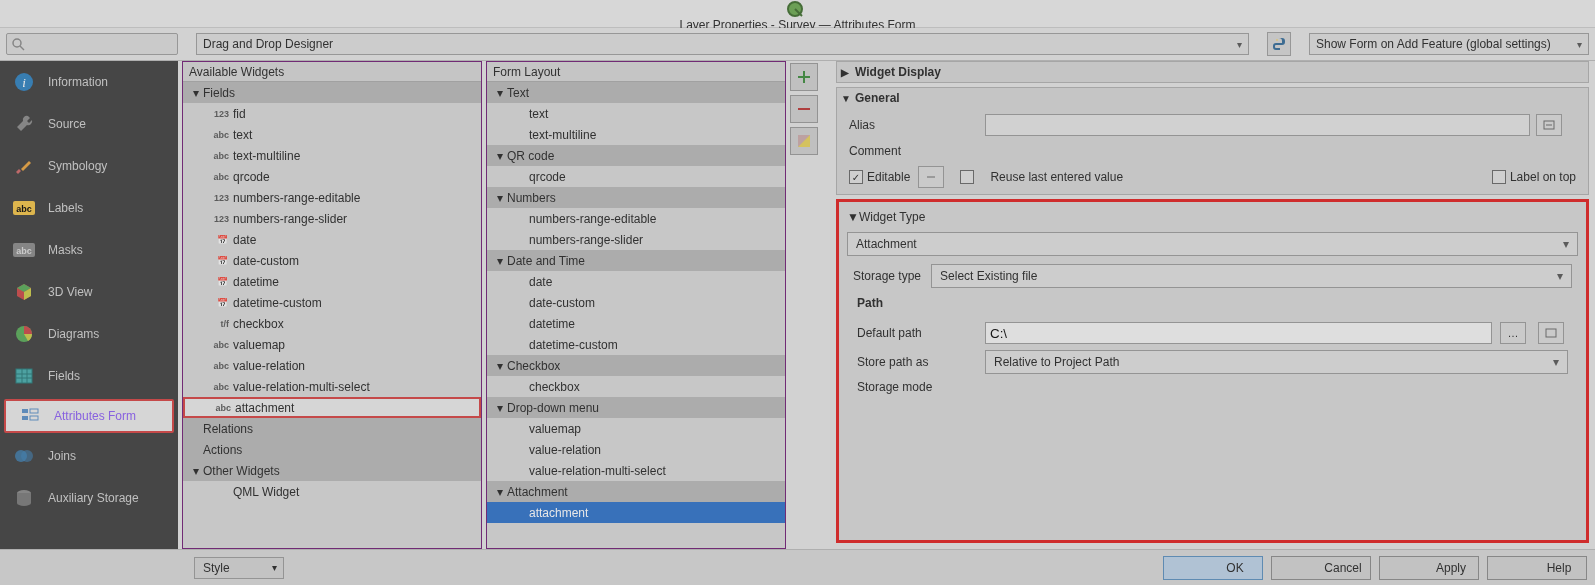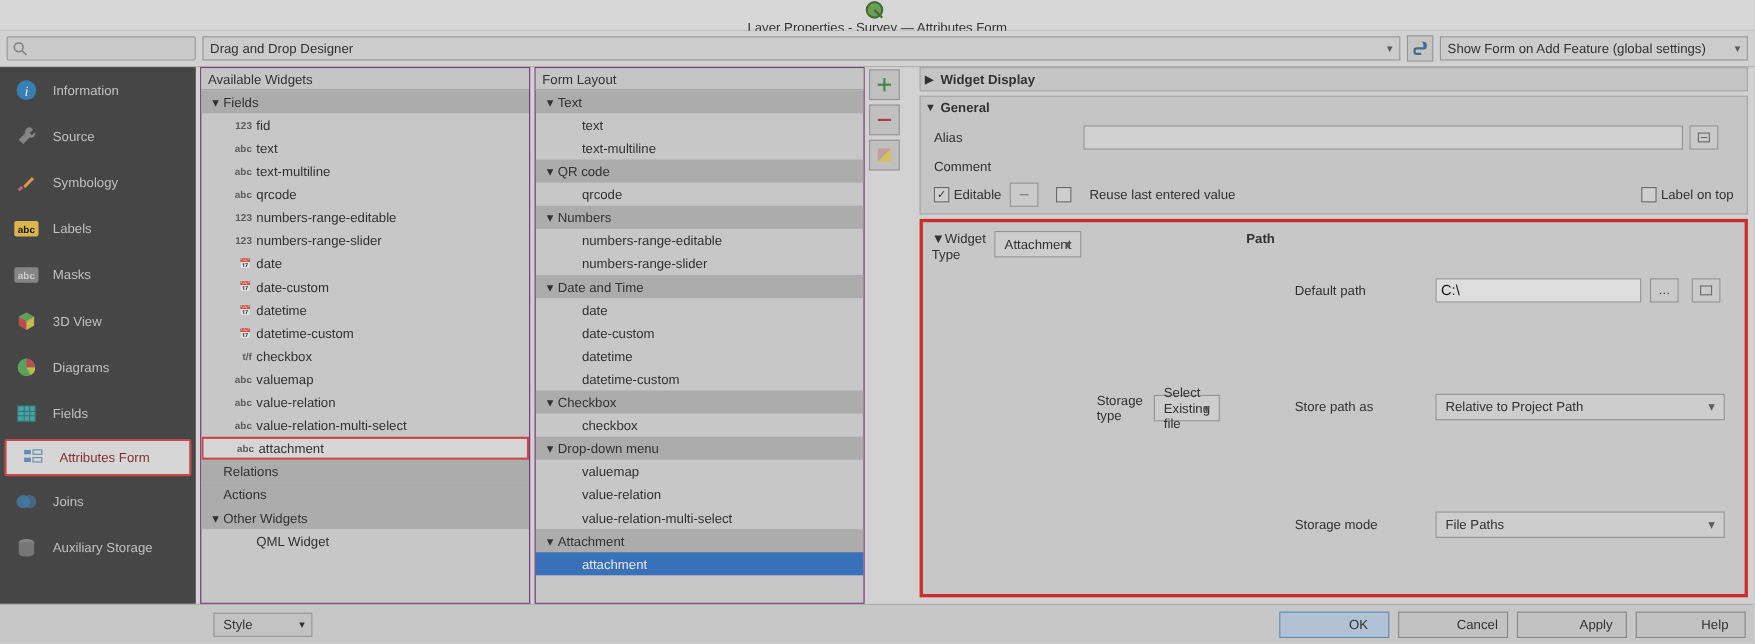--- a/index.html
+++ b/index.html
@@ -10,32 +10,32 @@
 
 .window { width: 1595px; height: 585px; background: #e6e6e6; display: flex; flex-direction: column; }
 
 
 .titlebar { height: 28px; background: #ececec; display: flex; align-items: center; padding: 0 8px; border-bottom: 1px solid #ccc; flex-direction: column; }
 .titlebar .logo { width:18px; height:18px; margin-right:6px; }
 .titlebar .title { flex:1; font-size:12px; }
 .titlebar .close { width:36px; text-align:center; color:#444; cursor:pointer; }
 
 
-.toprow { display:flex; align-items:center; gap:6px; padding:4px 6px; background:#e6e6e6; border-bottom:1px solid #bbb; }
+.toprow { display:flex; align-items:center; gap:18px; padding:4px 6px; background:#e6e6e6; border-bottom:1px solid #bbb; }
 .searchbox { width:172px; height:22px; border:1px solid #9e9e9e; background:#dcdcdc; border-radius:2px; display:flex; align-items:center; padding-left:4px; }
 .dropdown { height:22px; border:1px solid #9e9e9e; background:#dedede; display:flex; align-items:center; padding:0 6px; position:relative; }
 .dropdown::after { content:"▾"; position:absolute; right:6px; font-size:10px; color:#555; }
 .sqbtn { width:24px; height:24px; border:1px solid #9e9e9e; background:#d6d6d6; display:flex; align-items:center; justify-content:center; }
 
 
 .body { display:flex; flex:1; min-height:0; }
 .sidebar { width:178px; background:#3b3b3b; color:#d0d0d0; display:flex; flex-direction:column; overflow:hidden; }
 .sb-item { display:flex; align-items:center; gap:10px; height:42px; padding-left:10px; cursor:pointer; }
 .sb-item .sicon { width:28px; height:28px; display:flex; align-items:center; justify-content:center; }
-.sb-item.selected { background:#ebebeb; color:#7f1d1d; border:2px solid #d63f3f; border-radius:2px; margin:2px 4px; height:34px; }
+.sb-item.selected { background:#ebebeb; color:#8b5cf6; border:2px solid #d63f3f; border-radius:2px; margin:2px 4px; height:34px; }
 
 .content { flex:1; display:flex; gap:4px; padding:0 0 0 4px; min-width:0; }
 
 
 .panel { background:#d8d8d8; border:1px solid #701a75; display:flex; flex-direction:column; }
 .panel.avail { width:300px; }
 .panel.formlayout { width:300px; }
 .panel .phdr { height:20px; border-bottom:1px solid #aaa; padding-left:6px; display:flex; align-items:center; background:#d6d6d6; }
 .tree { flex:1; overflow:auto; font-size:12px; }
 .trow { height:21px; display:flex; align-items:center; padding-left:6px; }
@@ -56,21 +56,21 @@
 .rightcol { flex:1; display:flex; flex-direction:column; gap:4px; min-width:0; }
 .section { background:#d6d6d6; border:1px solid #b0b0b0; margin:0 6px; }
 .section .shdr { display:flex; align-items:center; height:20px; padding-left:4px; font-weight:bold; }
 .section .shdr .arrow { width:14px; font-size:10px; }
 .general-body { padding:6px 12px; display:grid; grid-template-columns:130px 1fr 40px; gap:8px 6px; align-items:center; }
 .general-body .row2 { grid-column:1 / -1; display:flex; align-items:center; gap:16px; }
 .txtinput { height:22px; border:1px solid #9a9a9a; background:#e4e4e4; padding:0 4px; }
 .chk { width:14px; height:14px; border:1px solid #666; background:#e2e2e2; display:inline-flex; align-items:center; justify-content:center; font-size:10px; }
 
 
-.wtbox { border:3px solid #e21b1b; margin:0 6px 6px 6px; padding:8px; background:#d8d8d8; flex:1; display:flex; flex-direction:row; gap:8px; }
+.wtbox { border:3px solid #e21b1b; margin:0 6px 6px 6px; padding:8px; background:#d8d8d8; flex:1; display:flex; flex-direction:column; gap:8px; }
 .wtbox .combo { height:24px; border:1px solid #9a9a9a; background:#e0e0e0; display:flex; align-items:center; padding:0 8px; position:relative; }
 .wtbox .combo::after { content:"▾"; position:absolute; right:8px; color:#555; }
 .pathgrid { display:grid; grid-template-columns:120px 1fr 30px 30px; gap:6px 8px; align-items:center; padding:4px 10px; }
 .pathgrid .lbl { font-size:12px; }
 .pathgrid .wide { grid-column:2 / span 3; }
 .smallbtn { width:26px; height:22px; border:1px solid #9a9a9a; background:#dcdcdc; display:flex; align-items:center; justify-content:center; font-size:11px; }
 
 
 .btnbar { height:36px; display:flex; align-items:center; justify-content:flex-start; gap:8px; padding:0 8px; background:#d8d8d8; border-top:1px solid #bbb; }
 .btnbar .spacer { flex:1; }
@@ -477,23 +477,20 @@
             <div class="smallbtn">
                 <svg width="12" height="12">
                   <rect x="1" y="2" width="10" height="8" fill="none" stroke="#666"></rect>
                 </svg>
               </div>
             <span class="lbl">Store path as</span>
             <div class="combo wide">
                 <span>Relative to Project Path</span>
               </div>
             <span class="lbl">Storage mode</span>
-            <div class="combo wide">
-                <span>File Paths</span>
-              </div>
           </div>
         </div>
       </div>
     </div>
   </div>
 
   <div class="btnbar">
     <div style="width:178px"></div>
     <div class="stylebtn">
         <span>Style</span>

